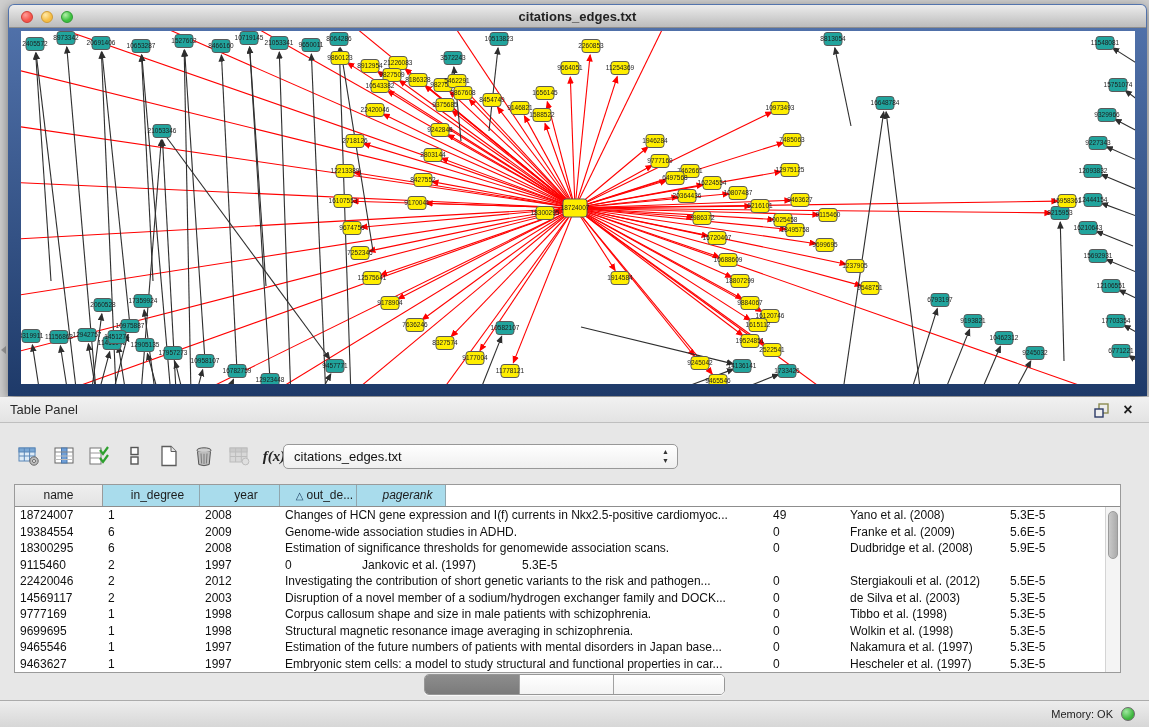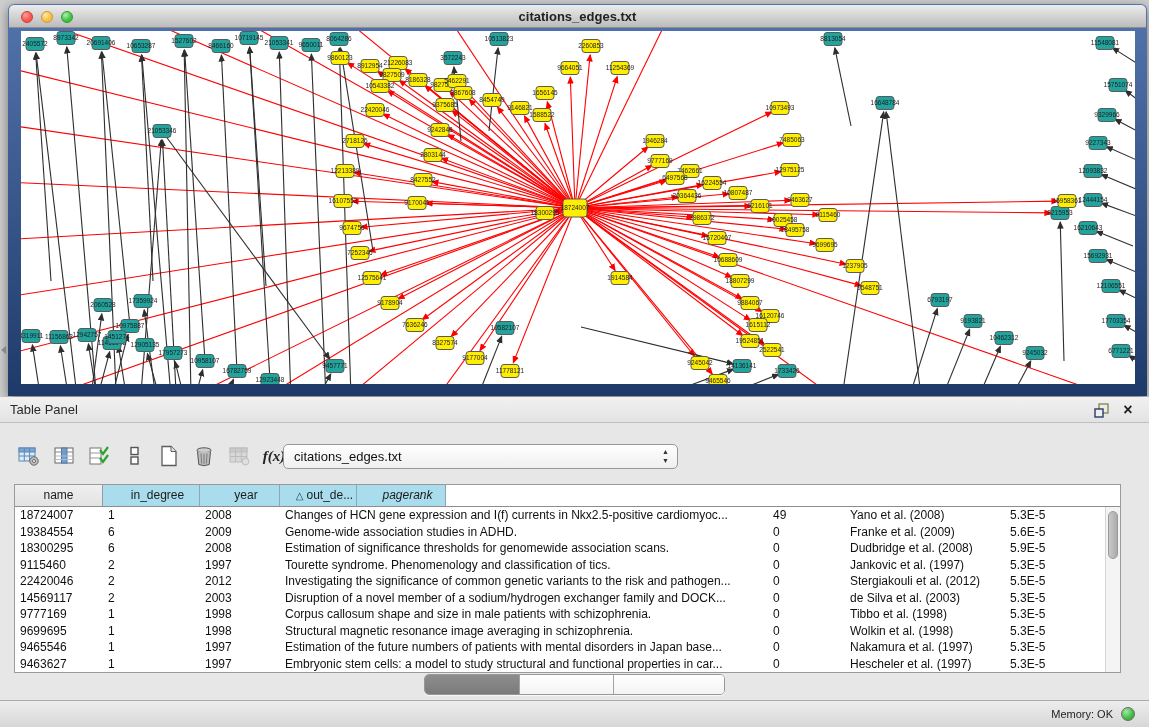--- a/index.html
+++ b/index.html
@@ -592,30 +592,29 @@
           <div class="td" style="width: 80px;">2008</div>
           <div class="td" style="width: 488px;">Estimation of significance thresholds for genomewide association scans.</div>
           <div class="td" style="width: 77px;">0</div>
           <div class="td" style="width: 160px;">Dudbridge et al. (2008)</div>
           <div class="td" style="width: 89px;">5.9E-5</div>
         </div>
         <div class="trow">
           <div class="td" style="width: 88px;">9115460</div>
           <div class="td" style="width: 97px;">2</div>
           <div class="td" style="width: 80px;">1997</div>
-          <div class="td" style="width: 488px;">Tourette syndrome. Phenomenology and classification of tics.</div>
           <div class="td" style="width: 77px;">0</div>
           <div class="td" style="width: 160px;">Jankovic et al. (1997)</div>
           <div class="td" style="width: 89px;">5.3E-5</div>
         </div>
         <div class="trow">
           <div class="td" style="width: 88px;">22420046</div>
           <div class="td" style="width: 97px;">2</div>
           <div class="td" style="width: 80px;">2012</div>
-          <div class="td" style="width: 488px;">Investigating the significance of common genetic variants to the risk and pathogen...</div>
+          <div class="td" style="width: 488px;">Investigating the contribution of short genetic variants to the risk and pathogen...</div>
           <div class="td" style="width: 77px;">0</div>
           <div class="td" style="width: 160px;">Stergiakouli et al. (2012)</div>
           <div class="td" style="width: 89px;">5.5E-5</div>
         </div>
         <div class="trow">
           <div class="td" style="width: 88px;">14569117</div>
           <div class="td" style="width: 97px;">2</div>
           <div class="td" style="width: 80px;">2003</div>
           <div class="td" style="width: 488px;">Disruption of a novel member of a sodium/hydrogen exchanger family and DOCK...</div>
           <div class="td" style="width: 77px;">0</div>

